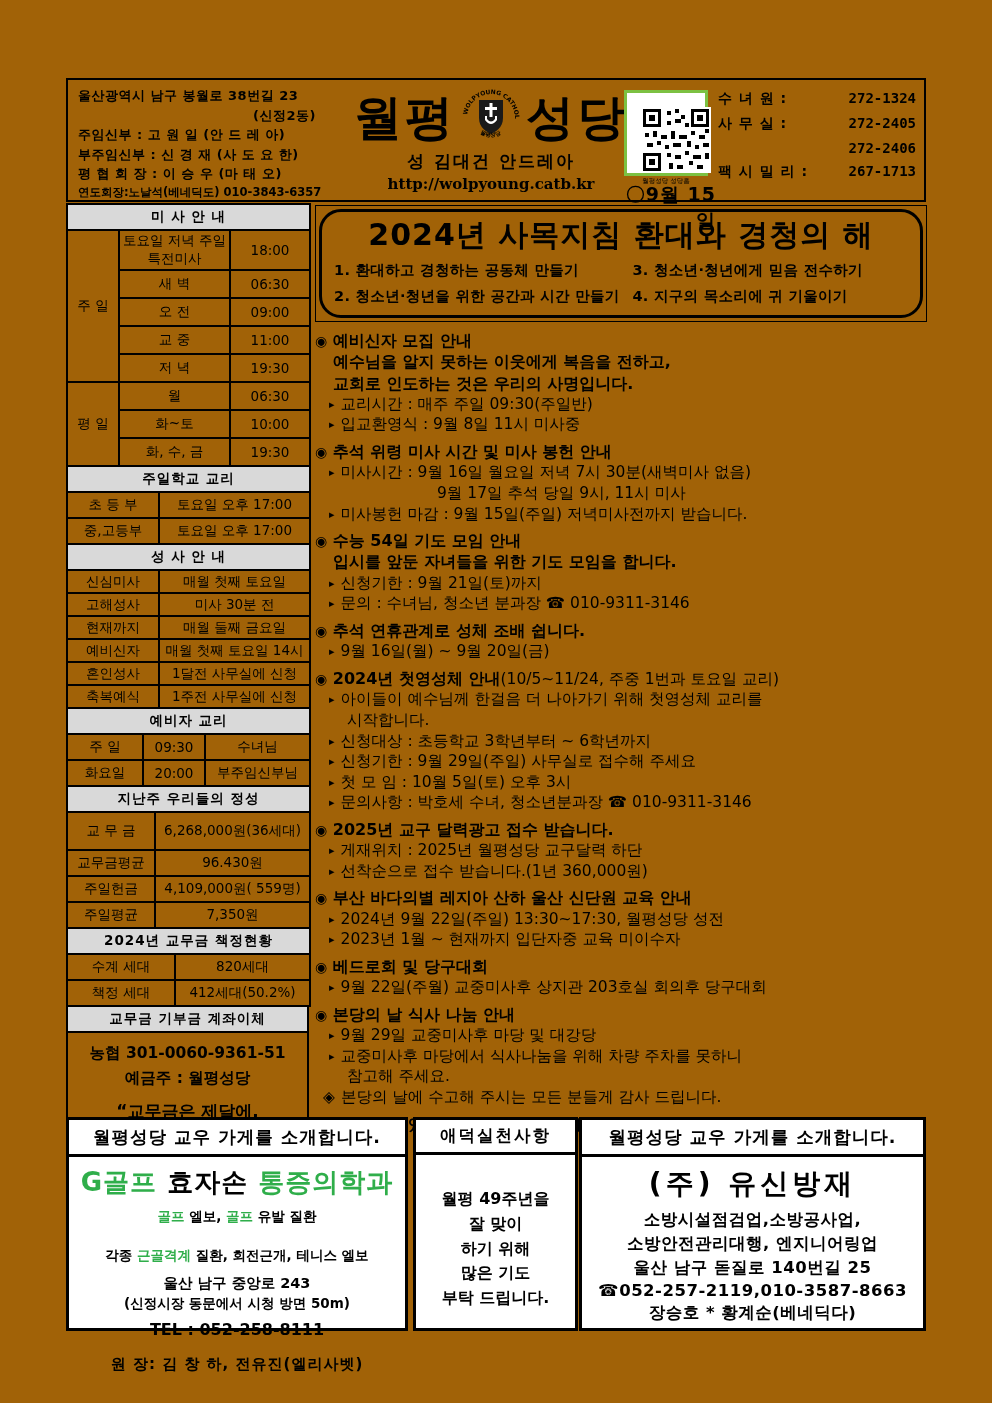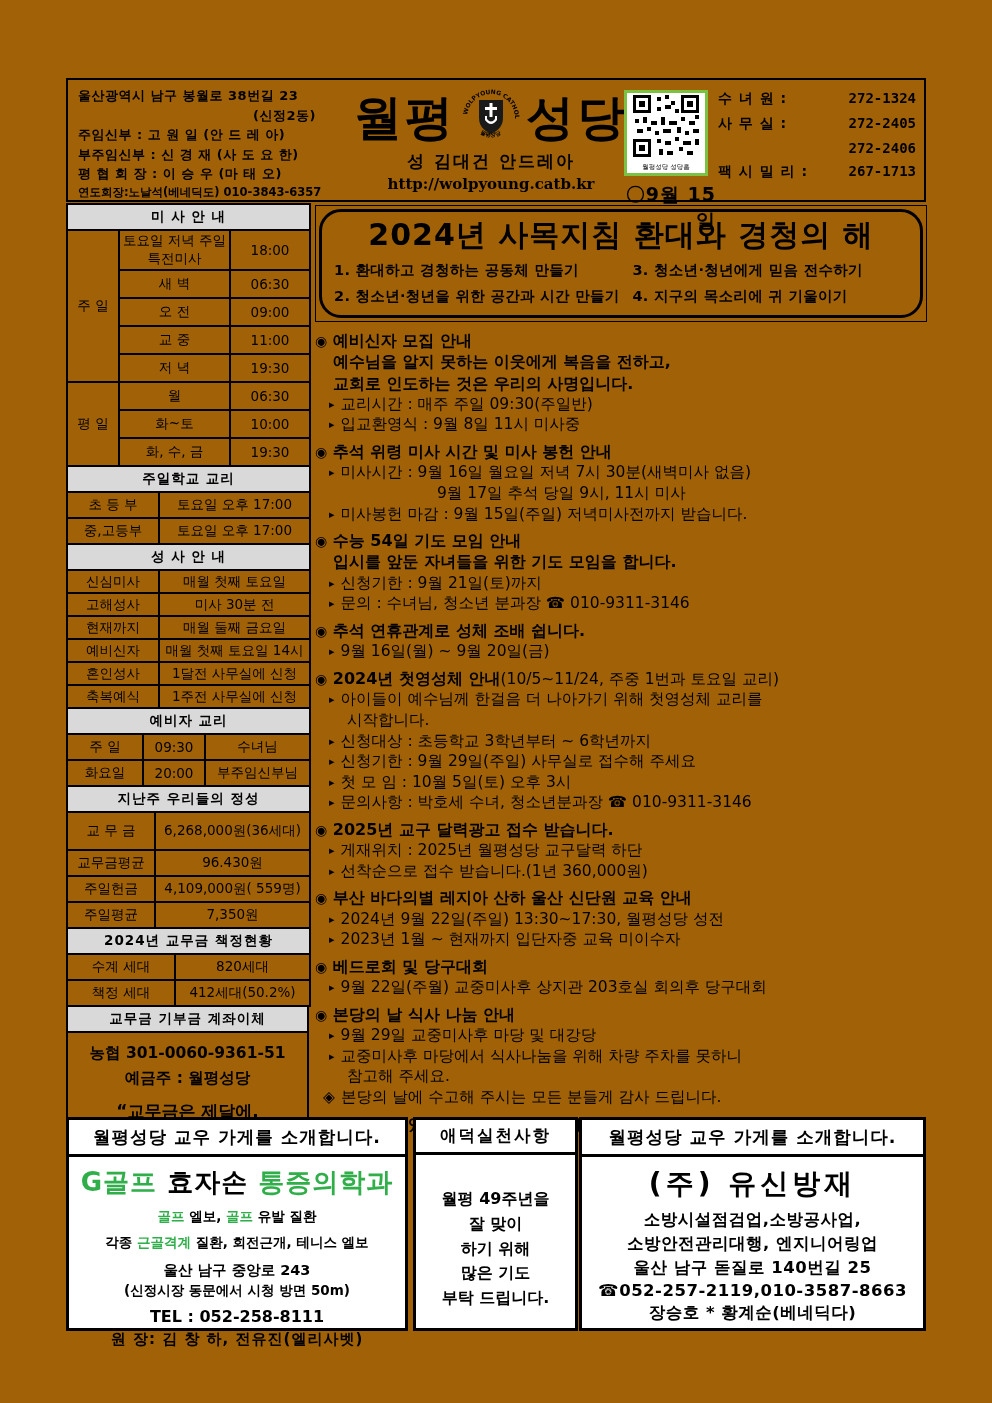--- a/index.html
+++ b/index.html
@@ -12,21 +12,21 @@
   
   .header-box { position:absolute; left:66px; top:78px; width:860px; height:124px; border:2.5px solid #000; }
   .addr { position:absolute; left:10px; top:6px; width:268px; font-size:13px; line-height:1.5; font-weight:600; letter-spacing:0.5px; }
   .addr .r { text-align:right; padding-right:30px; }
   .addr .sm { font-size:11.5px; letter-spacing:0; }
   .brand { position:absolute; left:278px; top:4px; width:290px; text-align:center; }
   .brand-title { display:flex; align-items:center; justify-content:center; gap:3px; }
   .brand-title .nm { font-size:48px; font-weight:900; letter-spacing:3px; }
   .patron { font-size:17px; font-weight:800; margin-top:-2px; letter-spacing:2px; }
   .site { font-size:15px; font-weight:700; font-family:"DejaVu Serif","Liberation Serif",serif; margin-top:2px; }
-  .qr-wrap { position:absolute; left:556px; top:10px; width:84px; height:86px; border:3px solid #7cc142; padding:0; text-align:center; background:#fff; }
+  .qr-wrap { position:absolute; left:556px; top:10px; width:84px; height:86px; border:3px solid #7cc142; padding:14px; text-align:center; background:#fff; }
   .qr-cap { font-size:6.5px; line-height:1; margin-top:1px; color:#000; }
   .hdate { position:absolute; left:548px; top:102px; width:100px; text-align:right; font-size:19px; font-weight:900; letter-spacing:1px; }
   .phones { position:absolute; right:8px; top:10px; width:198px; font-size:14px; font-weight:600; }
   .phones .prow { display:flex; justify-content:space-between; margin-bottom:7px; letter-spacing:1px; }
   .phones .num { font-family:"DejaVu Sans Mono","Liberation Mono",monospace; letter-spacing:0; }
   
   .sidebar { position:absolute; left:66px; top:205px; width:243px; }
   table.stbl { width:100%; border-collapse:collapse; table-layout:fixed; margin-top:-2px; }
   table.stbl td { border:2px solid #000; text-align:center; vertical-align:middle; font-size:13.5px; padding:1px 2px; }
   td.band { background:#d9d9d9; font-weight:800; font-size:15px; letter-spacing:1px; height:26px; }
@@ -62,25 +62,25 @@
   .ad-head { border-bottom:3px solid #000; text-align:center; font-weight:800; padding:5px 2px; }
   .ad-left { left:66px; top:1117px; width:342px; height:214px; }
   .ad-mid { left:413px; top:1117px; width:165px; height:214px; }
   .ad-right { left:579px; top:1117px; width:347px; height:214px; }
   .ad-left .ad-head, .ad-right .ad-head { font-size:17.5px; letter-spacing:1px; }
   .ad-mid .ad-head { font-size:16.5px; letter-spacing:2px; }
   .ad-body { text-align:center; }
   .grn { color:#2fae4a; }
   .gf-title { font-size:26px; font-weight:800; margin-top:8px; letter-spacing:1px; }
   .gf-l1 { font-size:13.5px; font-weight:800; margin-top:8px; }
-  .gf-l2 { font-size:13.5px; font-weight:800; margin-top:8px; }
+  .gf-l2 { font-size:13.5px; font-weight:800; margin-top:21px; }
   .gf-addr { font-size:14.5px; font-weight:800; margin-top:9px; }
   .gf-addr2 { font-size:13.5px; font-weight:800; margin-top:2px; }
   .gf-tel { font-size:16px; font-weight:900; margin-top:7px; }
-  .gf-dir { font-size:15px; font-weight:800; margin-top:4px; letter-spacing:1px; }
+  .gf-dir { font-size:15px; font-weight:800; margin-top:16px; letter-spacing:1px; }
   .mid-lines { margin-top:32px; font-size:16px; font-weight:800; line-height:1.55; }
   .ys-title { font-size:28px; font-weight:800; margin-top:8px; letter-spacing:4px; }
   .ys-l { font-size:16.5px; font-weight:700; margin-top:2px; letter-spacing:0.5px; }
   .ys-l.first { margin-top:6px; }
 </style>
 </head>
 <body>
 
 <div class="page">
 

